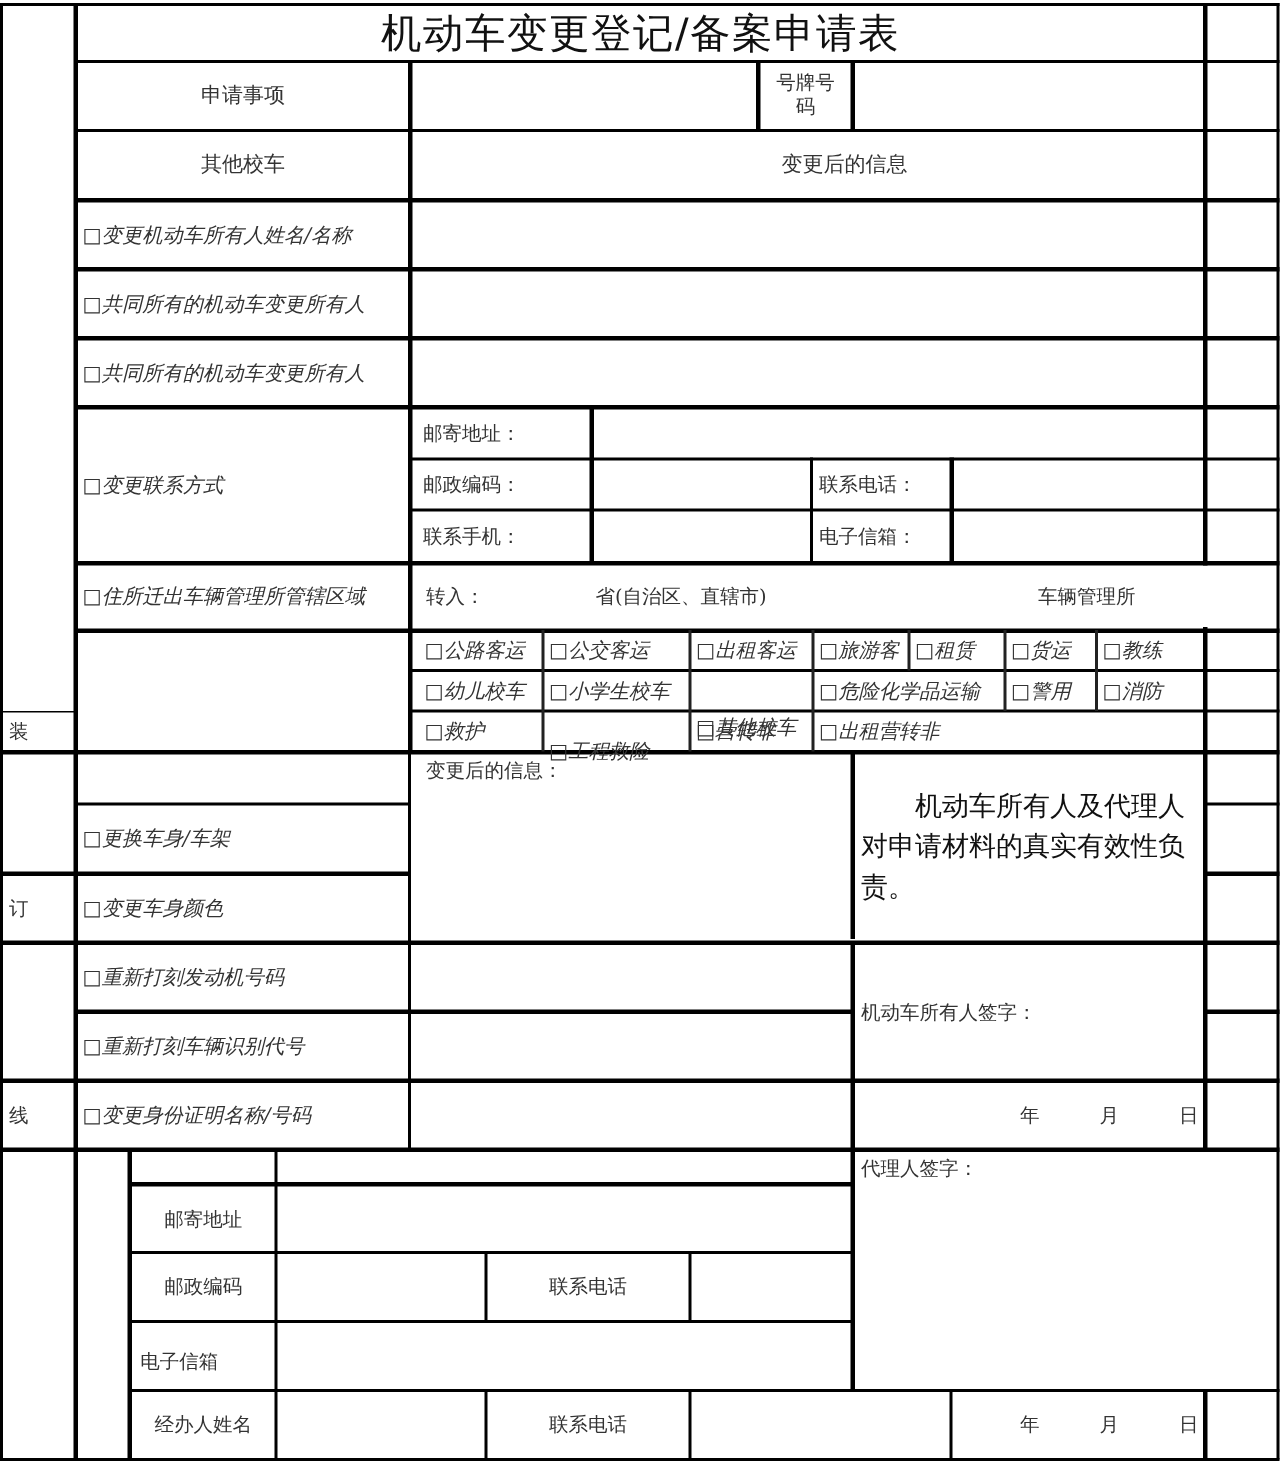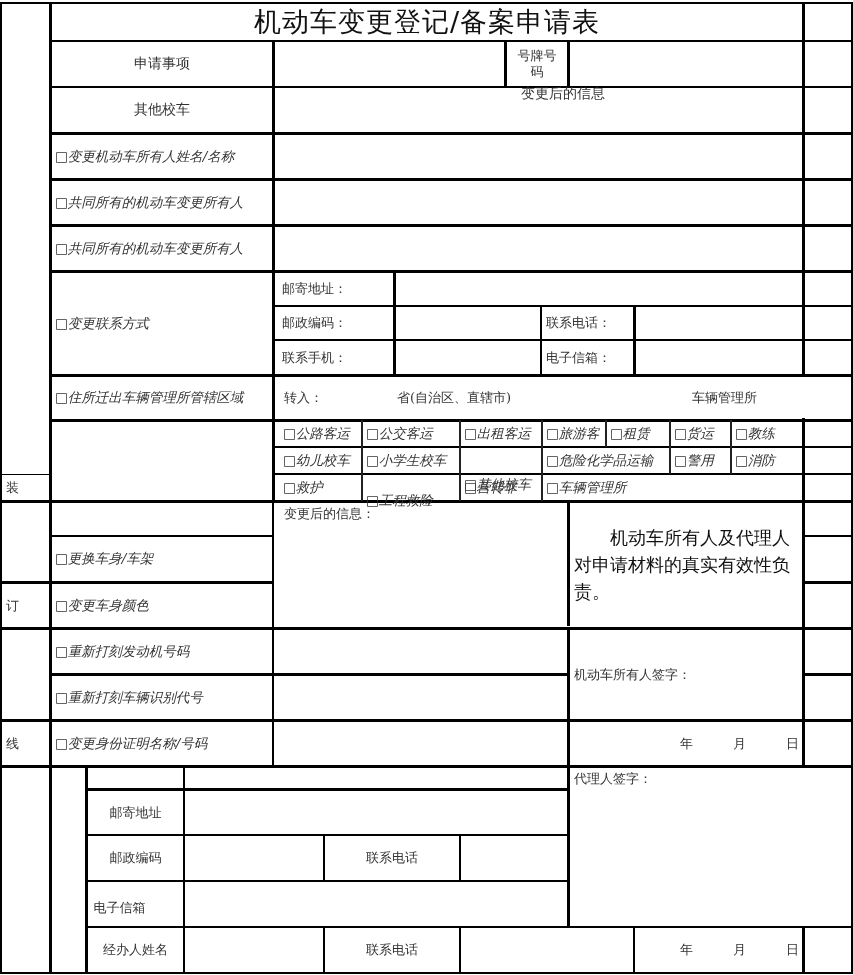--- a/index.html
+++ b/index.html
@@ -92,21 +92,21 @@
 
 <div class="c center" style="left:52px;top:42px;width:220px;height:44px">申请事项</div>
 <div class="c" style="left:275px;top:42px;width:229px;height:44px"></div>
 <div class="c center small" style="left:507px;top:42px;width:60px;height:44px;flex-direction:column;line-height:16px">
   <span>号牌号</span>
   <span>码</span>
 </div>
 <div class="c" style="left:570px;top:42px;width:232px;height:44px"></div>
 
 <div class="c center" style="left:52px;top:88px;width:220px;height:44px">其他校车</div>
-<div class="c center" style="left:275px;top:72px;width:576px;height:44px">变更后的信息</div>
+<div class="c center" style="left:275px;top:88px;width:576px;height:44px">变更后的信息</div>
 
 <div class="c cb" style="left:52px;top:135px;width:220px;height:43px">□变更机动车所有人姓名/名称</div>
 <div class="c" style="left:275px;top:135px;width:527px;height:43px"></div>
 
 <div class="c cb" style="left:52px;top:181px;width:220px;height:43px">□共同所有的机动车变更所有人</div>
 <div class="c" style="left:275px;top:181px;width:527px;height:43px"></div>
 
 <div class="c cb" style="left:52px;top:227px;width:220px;height:43px">□共同所有的机动车变更所有人</div>
 <div class="c" style="left:275px;top:227px;width:527px;height:43px"></div>
 
@@ -138,21 +138,21 @@
 <div class="c cb small" style="left:280px;top:448px;width:81px;height:25px">□幼儿校车</div>
 <div class="c cb small" style="left:363px;top:448px;width:96px;height:25px">□小学生校车</div>
 <div class="c cb small" style="left:461px;top:472px;width:60px;height:25px">□其他校车</div>
 <div class="c cb small" style="left:543px;top:448px;width:126px;height:25px">□危险化学品运输</div>
 <div class="c cb small" style="left:671px;top:448px;width:59px;height:25px">□警用</div>
 <div class="c cb small" style="left:732px;top:448px;width:70px;height:25px">□消防</div>
 
 <div class="c cb small" style="left:280px;top:475px;width:81px;height:25px">□救护</div>
 <div class="c cb small" style="left:363px;top:488px;width:96px;height:25px">□工程救险</div>
 <div class="c cb small" style="left:461px;top:475px;width:80px;height:25px">□营转非</div>
-<div class="c cb small" style="left:543px;top:475px;width:200px;height:25px">□车辆管理所</div>
+<div class="c cb small" style="left:543px;top:475px;width:200px;height:25px">□出租营转非</div>
 
 <div class="c left small" style="left:2px;top:475px;width:47px;height:25px">装</div>
 <div class="c left small" style="left:2px;top:584px;width:47px;height:43px">订</div>
 <div class="c left small" style="left:2px;top:722px;width:47px;height:43px">线</div>
 
 <div class="c cb" style="left:52px;top:537px;width:220px;height:44px">□更换车身/车架</div>
 <div class="c cb" style="left:52px;top:584px;width:220px;height:43px">□变更车身颜色</div>
 <div class="c left top small" style="left:280px;top:503px;width:287px;height:124px">变更后的信息：</div>
 <div class="c note" style="left:570px;top:524px;width:225px;height:90px">
   <span style="text-indent:2em;display:block">机动车所有人及代理人对申请材料的真实有效性负责。</span>

